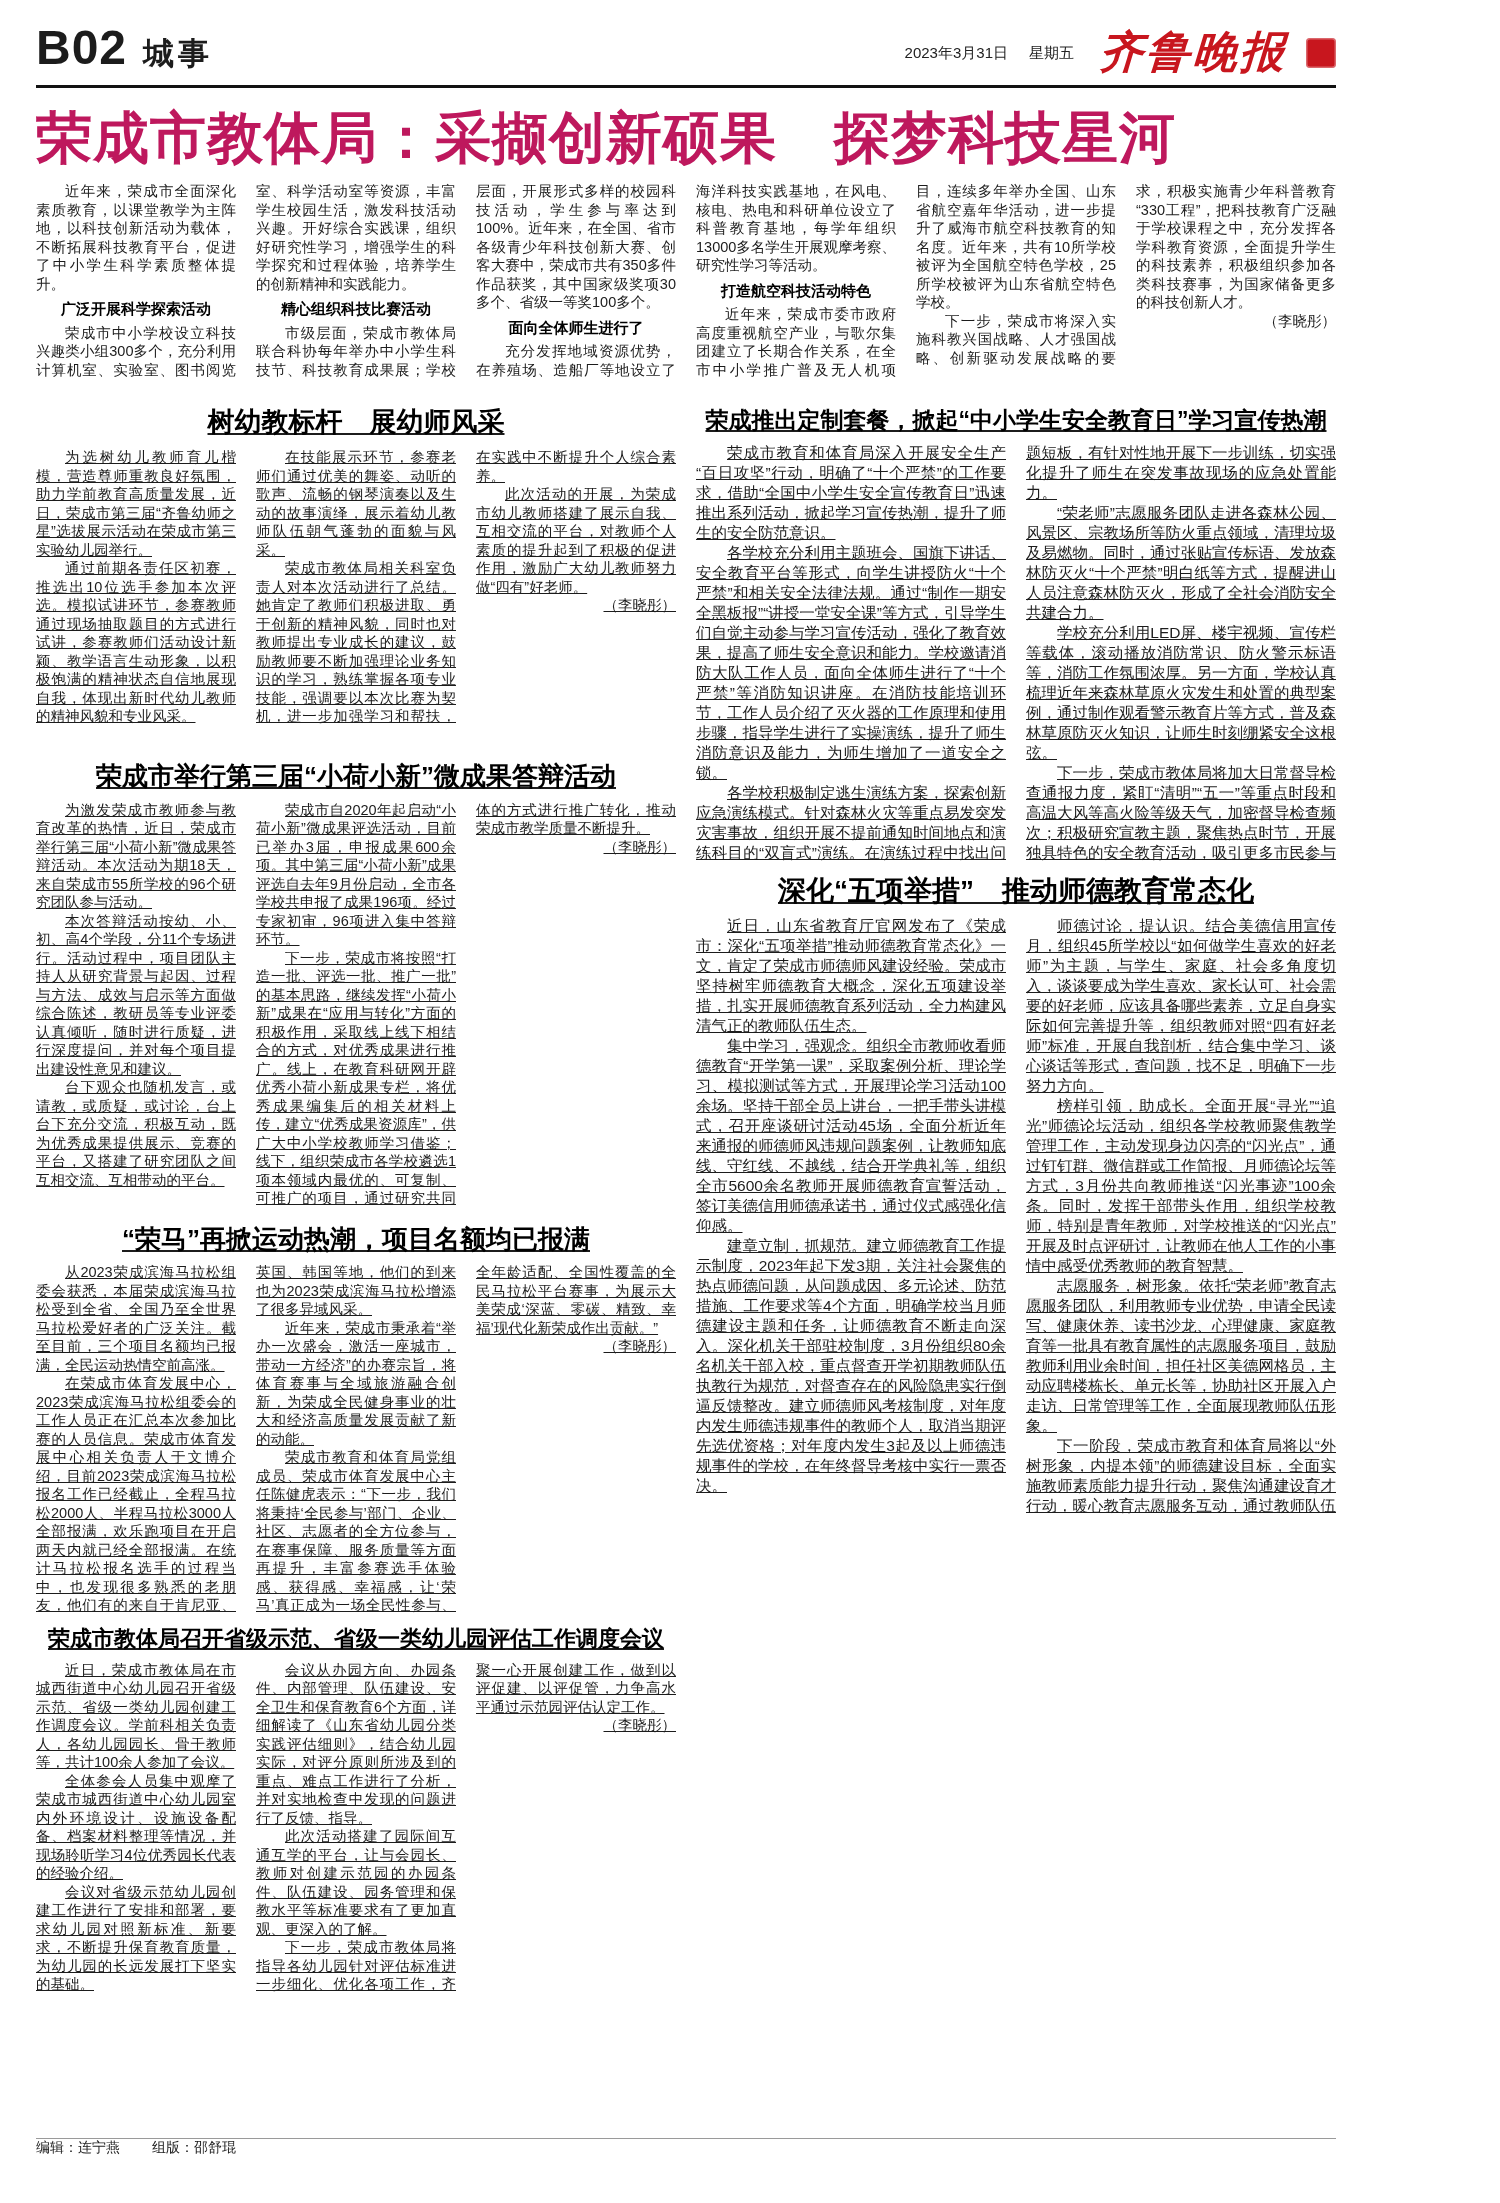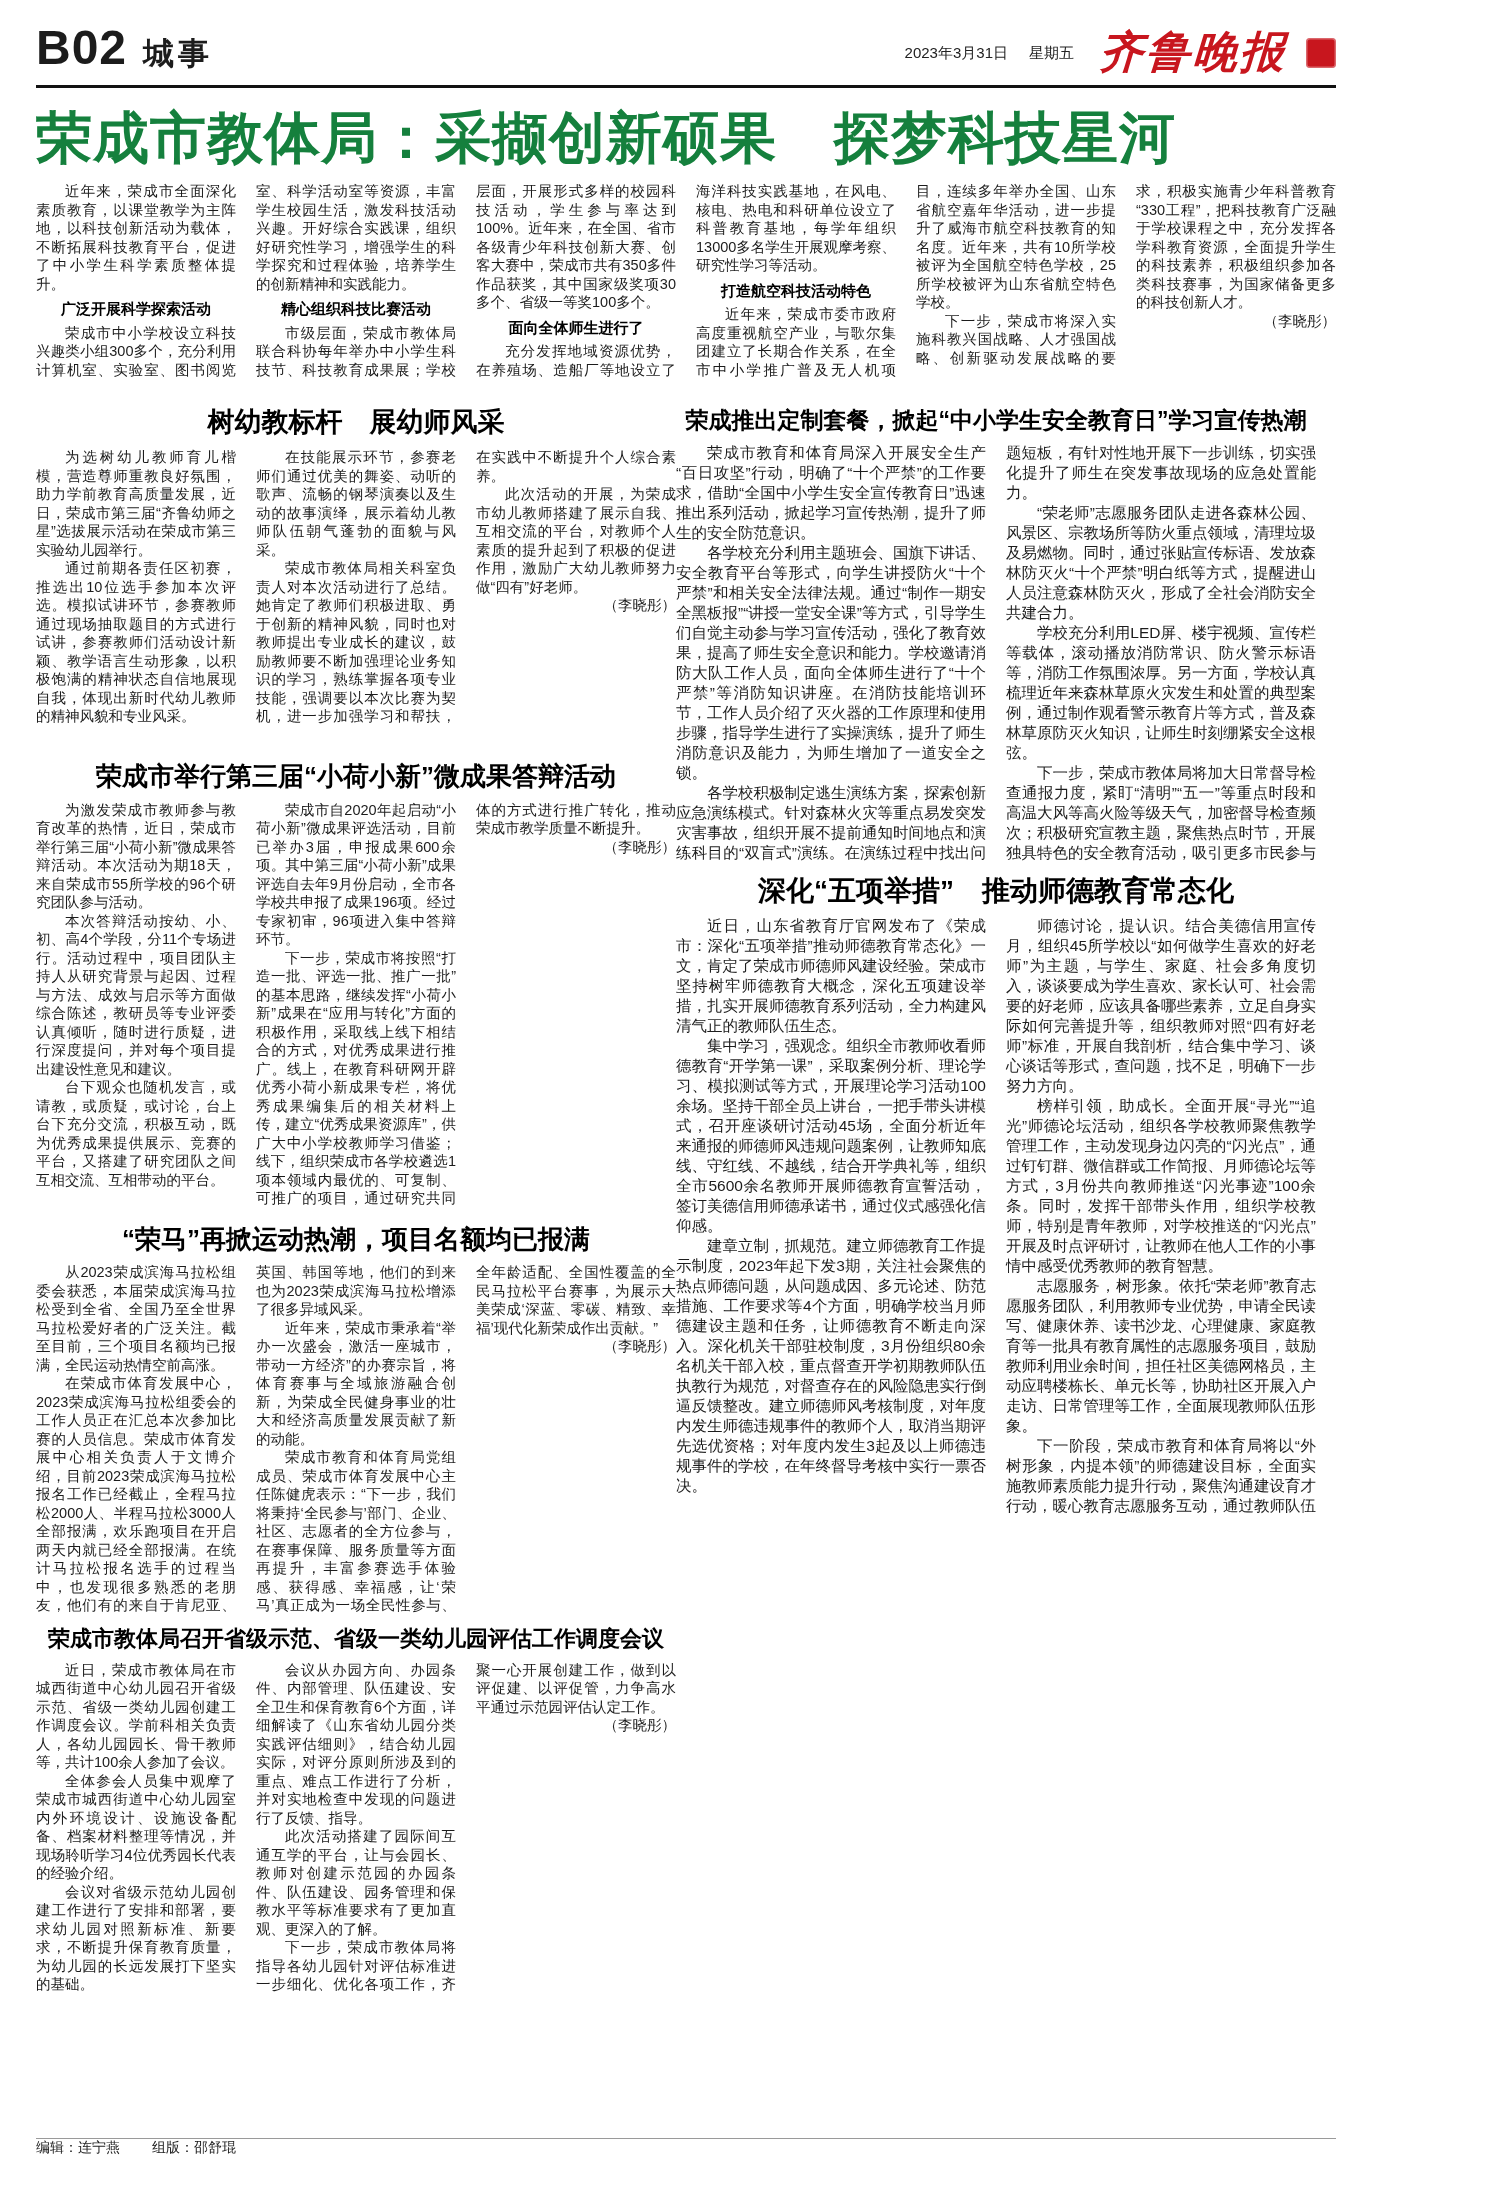--- a/index.html
+++ b/index.html
@@ -28,30 +28,30 @@
     transform:skewX(-3deg);display:inline-block;
   }
   .seal{
     display:inline-block;width:30px;height:30px;background:#c8161e;border-radius:4px;
     margin-left:12px;box-shadow:inset 0 0 0 1.5px rgba(255,255,255,.35);
   }
 
   
   .lead-title{
     margin:16px 0 6px 0;font-size:56px;line-height:1.22;font-weight:900;
-    color:#15803d;letter-spacing:1px;text-align:left;white-space:nowrap;
+    color:#be185d;letter-spacing:1px;text-align:left;white-space:nowrap;
   }
 
   
   .lead-body{
     margin-top:10px;height:200px;overflow:hidden;
     column-count:6;column-gap:20px;column-fill:auto;
     font-size:14.5px;line-height:18.5px;text-align:justify;
   }
-  .band{display:flex;margin-top:14px;}
+  .band{display:flex;gap:20px;margin-top:14px;text-decoration:underline;}
   .region{width:640px;}
   .article{margin-bottom:6px;}
   .atitle{
     margin:10px 0 8px 0;text-align:center;font-weight:900;color:#000;line-height:1.25;
   }
   .t28{font-size:28px;} .t27{font-size:27px;} .t26{font-size:26px;}
   .t23{font-size:23px;} .t22{font-size:22px;}
   .abody{
     overflow:hidden;column-gap:20px;column-fill:auto;
     text-align:justify;

